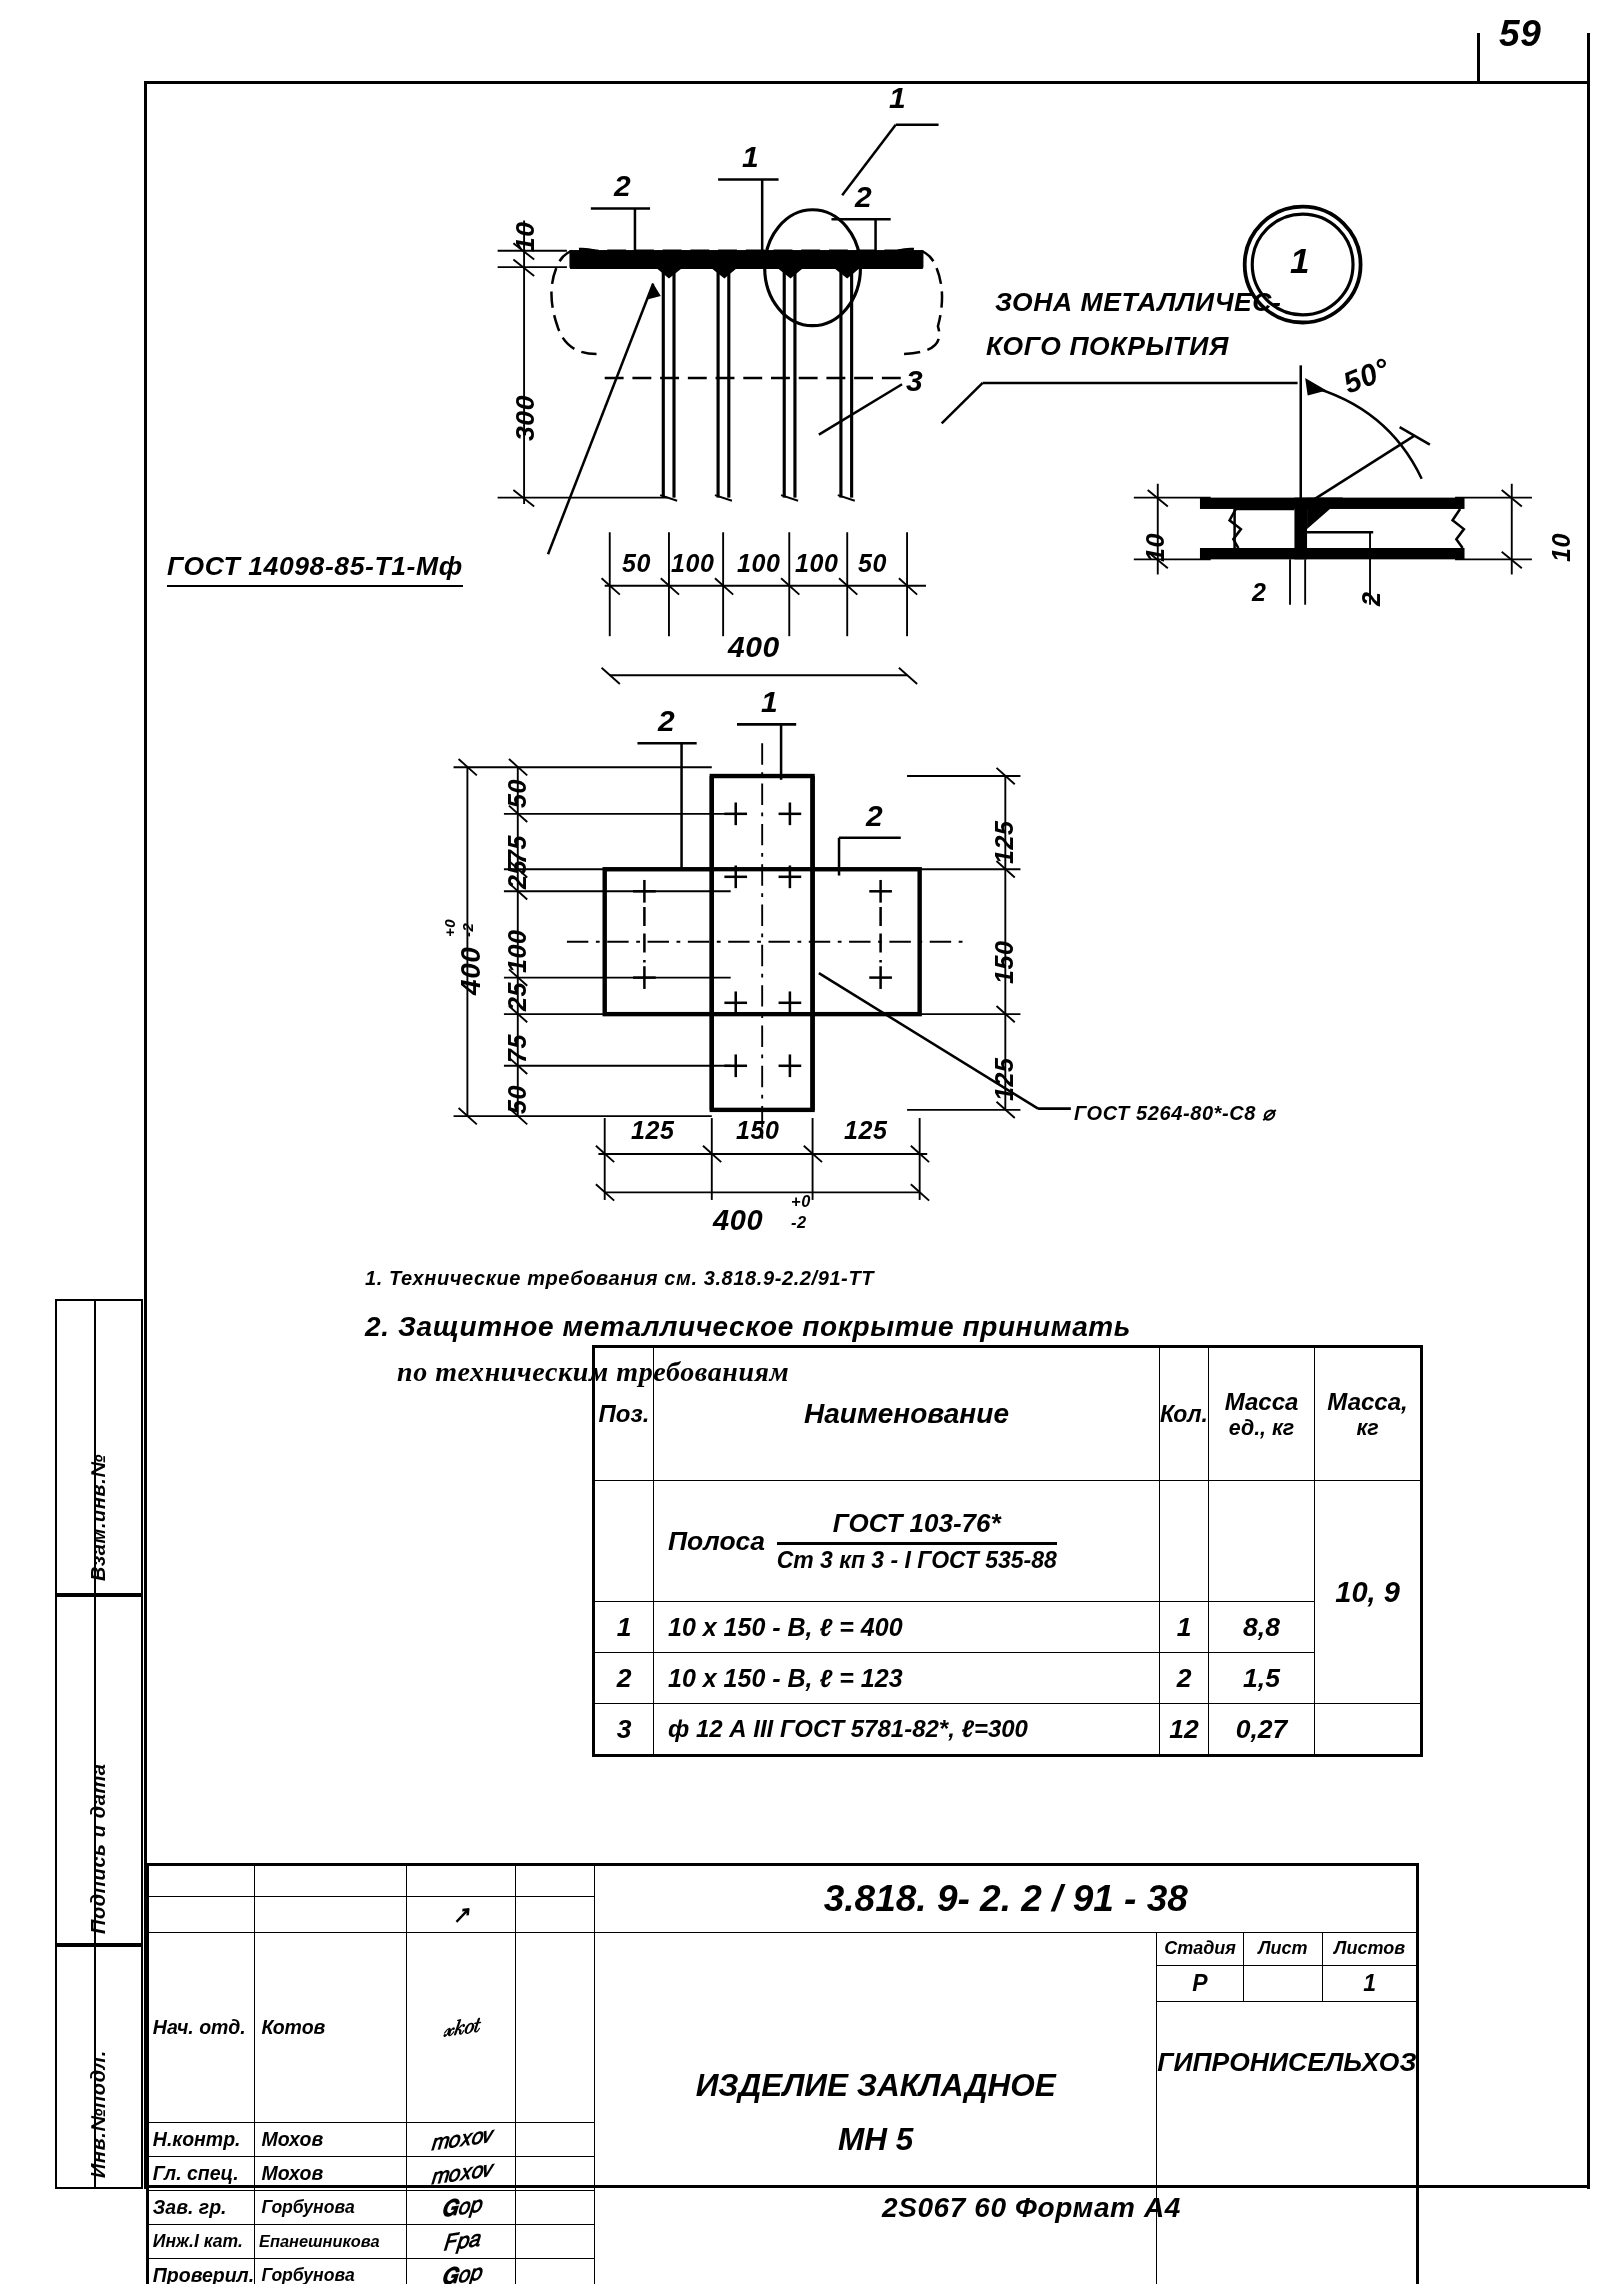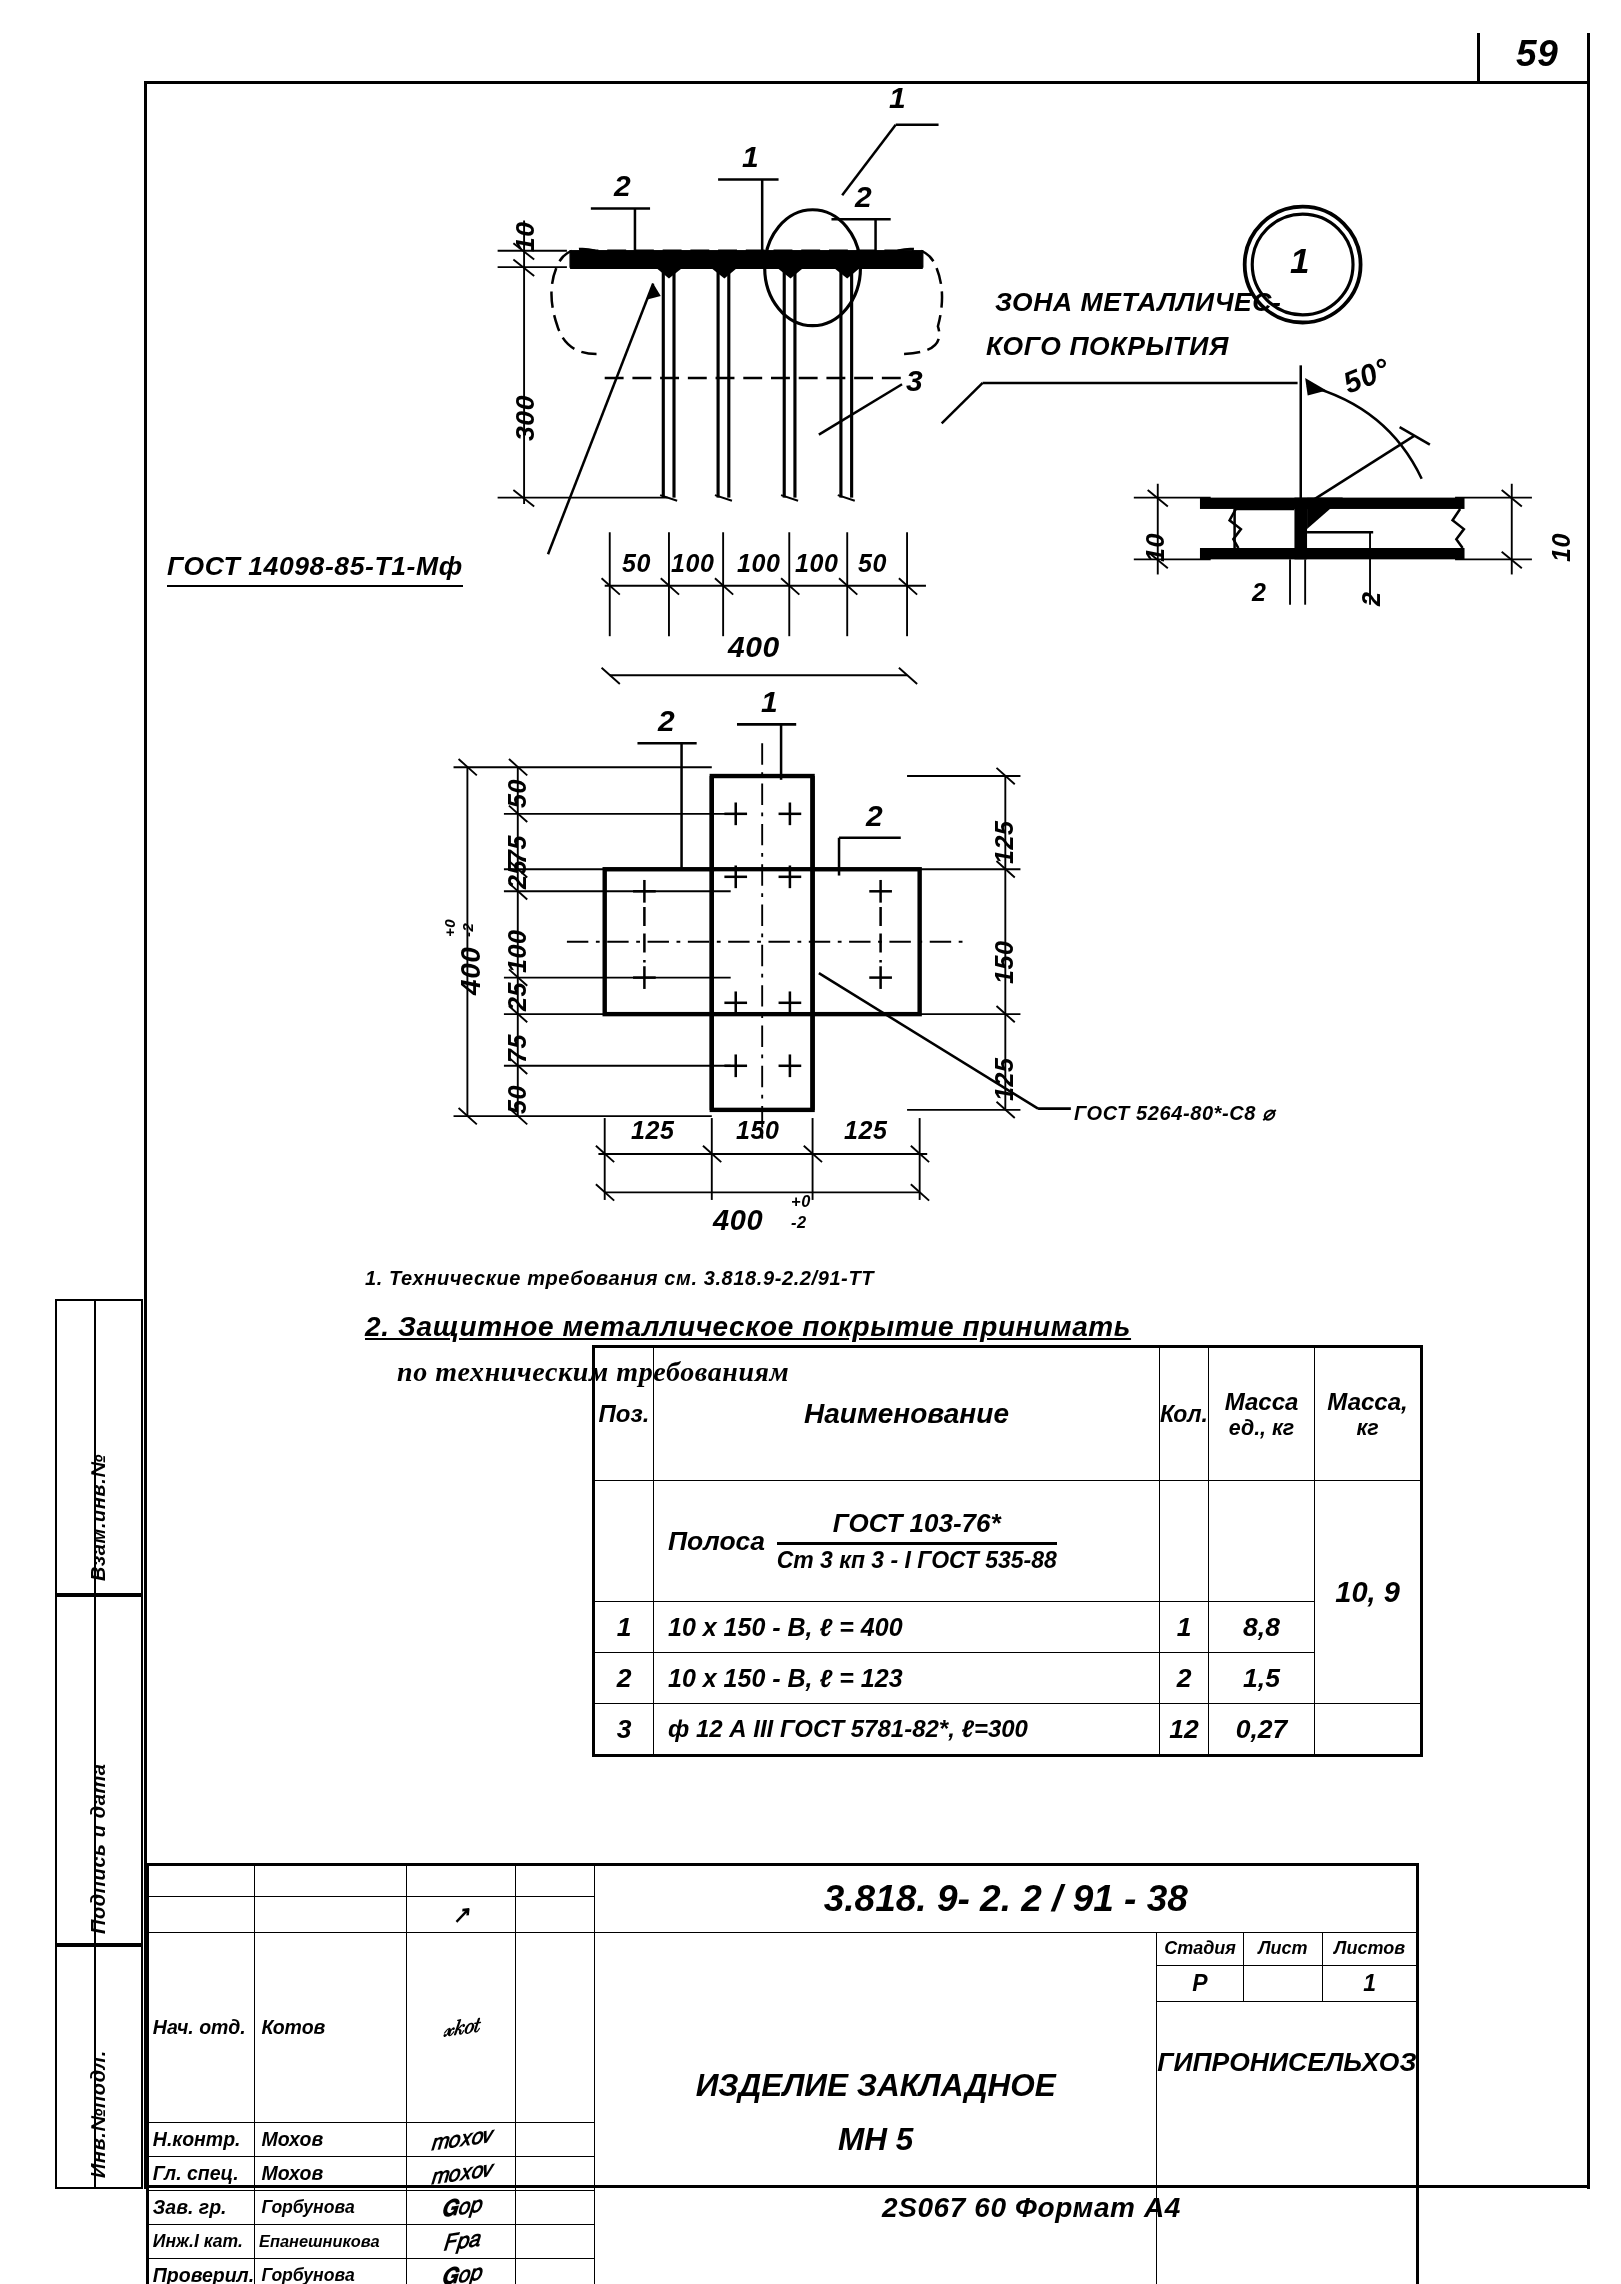--- a/index.html
+++ b/index.html
@@ -11,21 +11,21 @@
 
   
   #sheet-frame{position:absolute;left:144px;top:81px;width:1446px;height:2108px;
                border:3.1px solid #000;border-right:none;border-bottom:none;box-sizing:border-box;}
   #frame-right{left:1587px;top:81px;width:3.1px;height:2108px;}
   #frame-bottom{left:144px;top:2185px;width:1446px;height:3.1px;}
 
   
   #pageno-box{left:1477px;top:33px;width:2.5px;height:49px;}
   #pageno-box2{left:1587px;top:33px;width:2.5px;height:49px;}
-  #pageno{left:1499px;top:33px;font-size:37px;margin-left:17px;}
+  #pageno{left:1499px;top:13px;font-size:37px;}
 
   
   .marg-cell{position:absolute;border:2.5px solid #000;box-sizing:border-box;left:55px;width:88px;}
   .marg-label{position:absolute;font-size:21px;font-weight:bold;white-space:nowrap;
               transform:rotate(-90deg);transform-origin:0 0;}
   .marg-sub{position:absolute;left:94px;width:49px;border-left:2.5px solid #000;box-sizing:border-box;}
 
   
   .t{position:absolute;white-space:nowrap;font-weight:bold;font-style:italic;}
   .tv{position:absolute;white-space:nowrap;font-weight:bold;font-style:italic;
@@ -407,21 +407,21 @@
 <div class="t hand" style="left:631px;top:1116px;font-size:25px;">125</div>
 <div class="t hand" style="left:736px;top:1116px;font-size:25px;">150</div>
 <div class="t hand" style="left:844px;top:1116px;font-size:25px;">125</div>
 <div class="t hand" style="left:713px;top:1204px;font-size:29px;">400</div>
 <div class="t hand" style="left:791px;top:1192px;font-size:16.4px;">+0</div>
 <div class="t hand" style="left:791px;top:1213px;font-size:16.4px;">-2</div>
 
 <div class="t hand" style="left:1074px;top:1101px;font-size:20px;">ГОСТ 5264-80*-С8 ⌀</div>
 
 <div class="t hand" style="left:365px;top:1267px;font-size:20px;">1. Технические требования см. 3.818.9-2.2/91-ТТ</div>
-<div class="t hand" style="left:365px;top:1311px;font-size:28px;text-decoration:underline;">2. Защитное металлическое покрытие принимать</div>
+<div class="t hand" style="left:365px;top:1311px;font-size:28px;">2. Защитное металлическое покрытие принимать</div>
 <div class="t hand" style="left:397px;top:1356px;font-size:28px;font-family:Liberation Serif, serif;">по техническим требованиям</div>
 
 <table id="spec-table" style="border:3.1px solid #000;">
   <tbody>
       <tr>
     <td style="width:58px;height:132px;font-size:24px;">Поз.</td>
     <td style="width:505px;font-size:28px;">Наименование</td>
     <td style="width:42px;font-size:23px;">Кол.</td>
     <td style="width:105px;font-size:24px;">
       <div>Масса</div>

